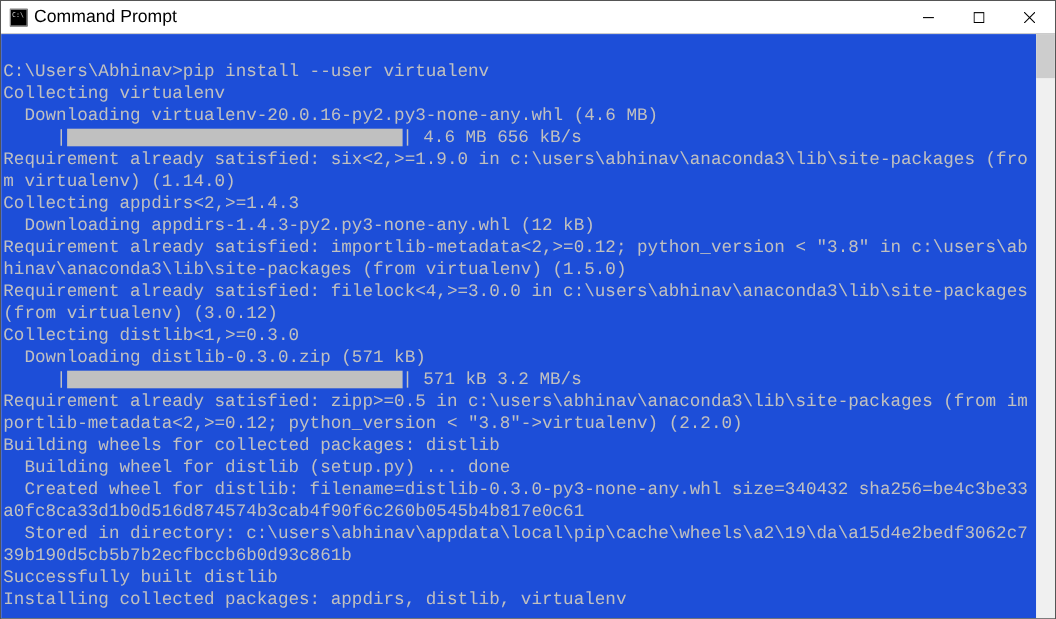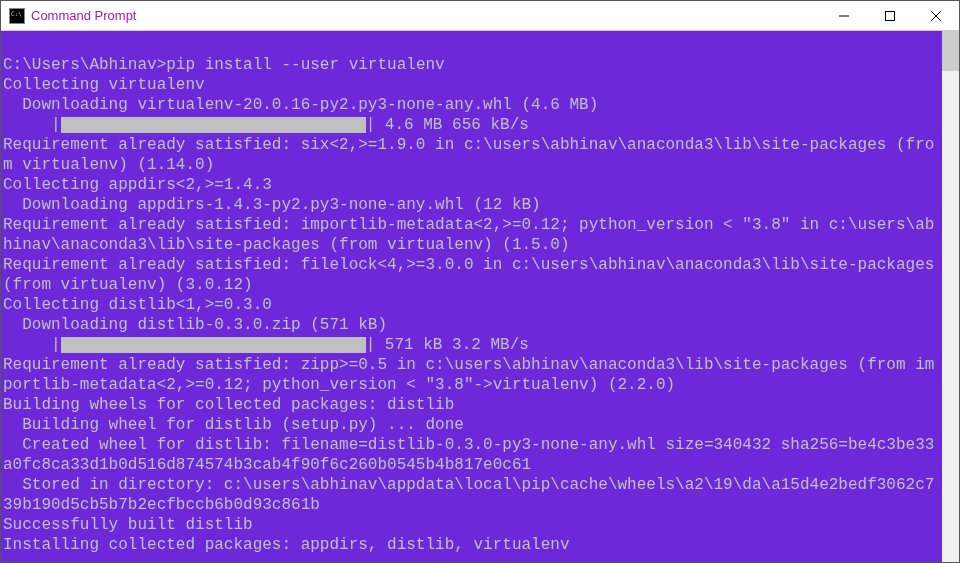--- a/index.html
+++ b/index.html
@@ -37,22 +37,22 @@
 }
 .titlebar-icon::after {
   content: "C:\\";
   color: #ccc;
   font-size: 6px;
   position: absolute;
   top: 1px; left: 1px;
   font-family: monospace;
 }
 .titlebar-title {
-  font-size: 13px;
-  color: #a21caf;
+  font-size: 16px;
+  color: #000000;
 }
 .titlebar-controls {
   margin-left: auto;
   display: flex;
 }
 .tb-btn {
   width: 46px;
   height: 29px;
   display: flex;
   align-items: center;
@@ -60,21 +60,21 @@
   color: #000;
 }
 .tb-btn svg { width: 10px; height: 10px; }
 .content-wrap {
   flex: 1;
   display: flex;
   overflow: hidden;
 }
 .term {
   flex: 1;
-  background: #6d28d9;
+  background: #1d4ed8;
   color: #c0c0c0;
   font-family: Consolas, "Courier New", monospace;
   font-size: 16px;
   line-height: 20px;
   padding: 4px 0 4px 2px;
   white-space: pre-wrap;
   word-break: break-all;
   overflow: hidden;
 }
 .scrollbar {

